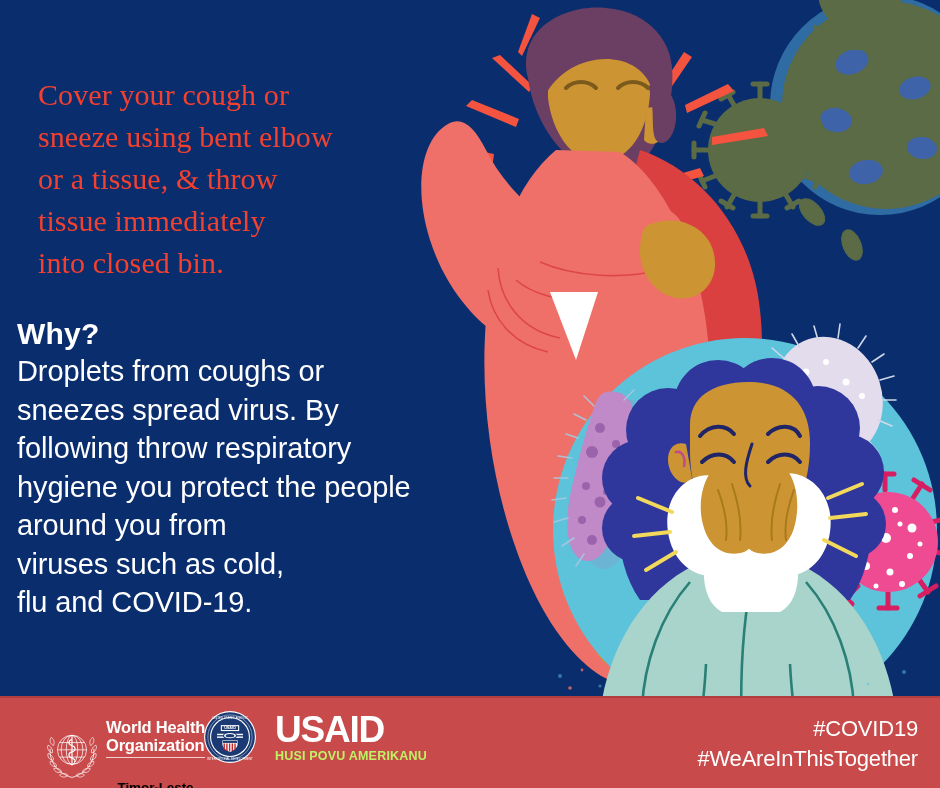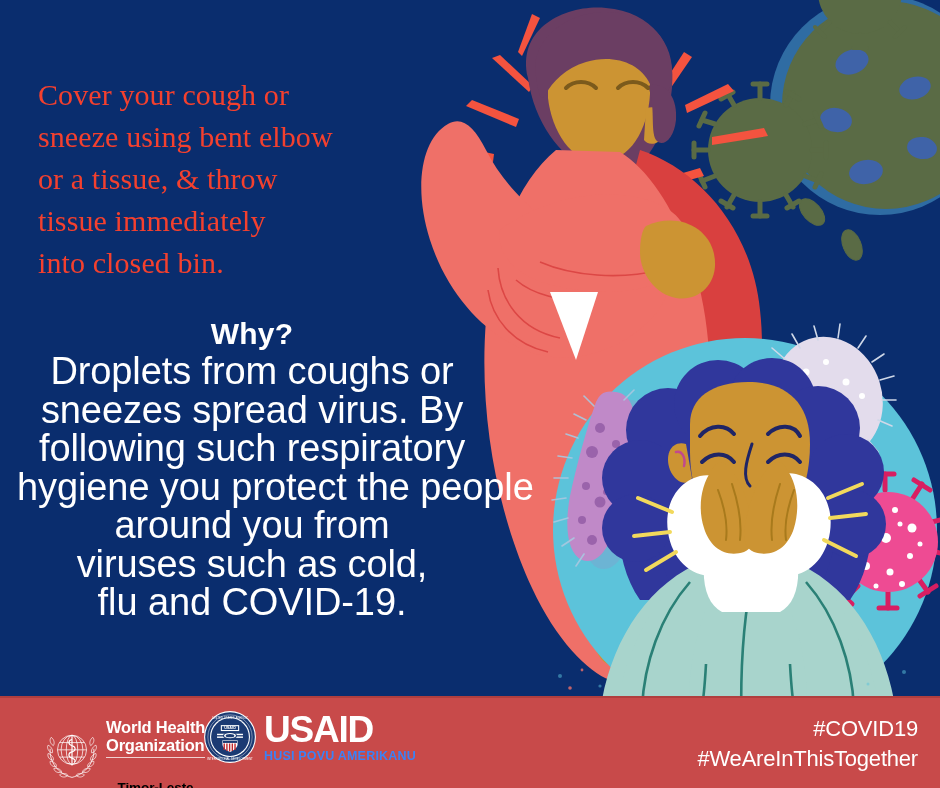--- a/index.html
+++ b/index.html
@@ -34,31 +34,31 @@
   }
   #headline .hl-line { display: block; white-space: nowrap; }
 
   
   #why-block {
     position: absolute;
     right: 453px;
     top: 316px;
     width: 470px;
     z-index: 40;
-    text-align: center;
+    text-align: left;
     color: #ffffff;
   }
   #why-heading {
     font-size: 30px;
     font-weight: bold;
     line-height: 36px;
     letter-spacing: 0.2px;
   }
   #why-body {
-    font-size: 38px;
+    font-size: 29px;
     line-height: 38.5px;
     font-weight: 400;
     letter-spacing: -0.1px;
   }
   #why-body .bl { display: block; white-space: nowrap; }
 
   
   #footer {
     position: absolute;
     left: 0;
@@ -102,32 +102,32 @@
     letter-spacing: -0.1px;
   }
   
   #usaid-logo {
     position: absolute;
     left: 203px;
     top: 710px;
     z-index: 61;
     display: flex;
     align-items: center;
-    gap: 7px;
+    gap: 18px;
   }
   #usaid-seal { width: 54px; height: 54px; flex: none; }
   #usaid-word {
     color: #ffffff;
     font-size: 37px;
     font-weight: bold;
     line-height: 36px;
     letter-spacing: -1.2px;
   }
   #usaid-tag {
-    color: #3b82f6;
+    color: #bef264;
     font-size: 12.5px;
     font-weight: bold;
     letter-spacing: 0.2px;
     margin-top: 1px;
   }
   
   #hashtags {
     position: absolute;
     right: 22px;
     top: 714px;
@@ -503,21 +503,21 @@
     <span class="hl-line">or a tissue, &amp; throw</span>
     <span class="hl-line">tissue immediately</span>
     <span class="hl-line">into closed bin.</span>
   </div>
 
   <div id="why-block">
     <div id="why-heading">Why?</div>
     <div id="why-body">
       <span class="bl">Droplets from coughs or</span>
       <span class="bl">sneezes spread virus. By</span>
-      <span class="bl">following such respiratory</span>
+      <span class="bl">following throw respiratory</span>
       <span class="bl">hygiene you protect the people</span>
       <span class="bl">around you from</span>
       <span class="bl">viruses such as cold,</span>
       <span class="bl">flu and COVID-19.</span>
     </div>
   </div>
 
   <div id="footer">
     <div id="footer-divider"></div>
   </div>

